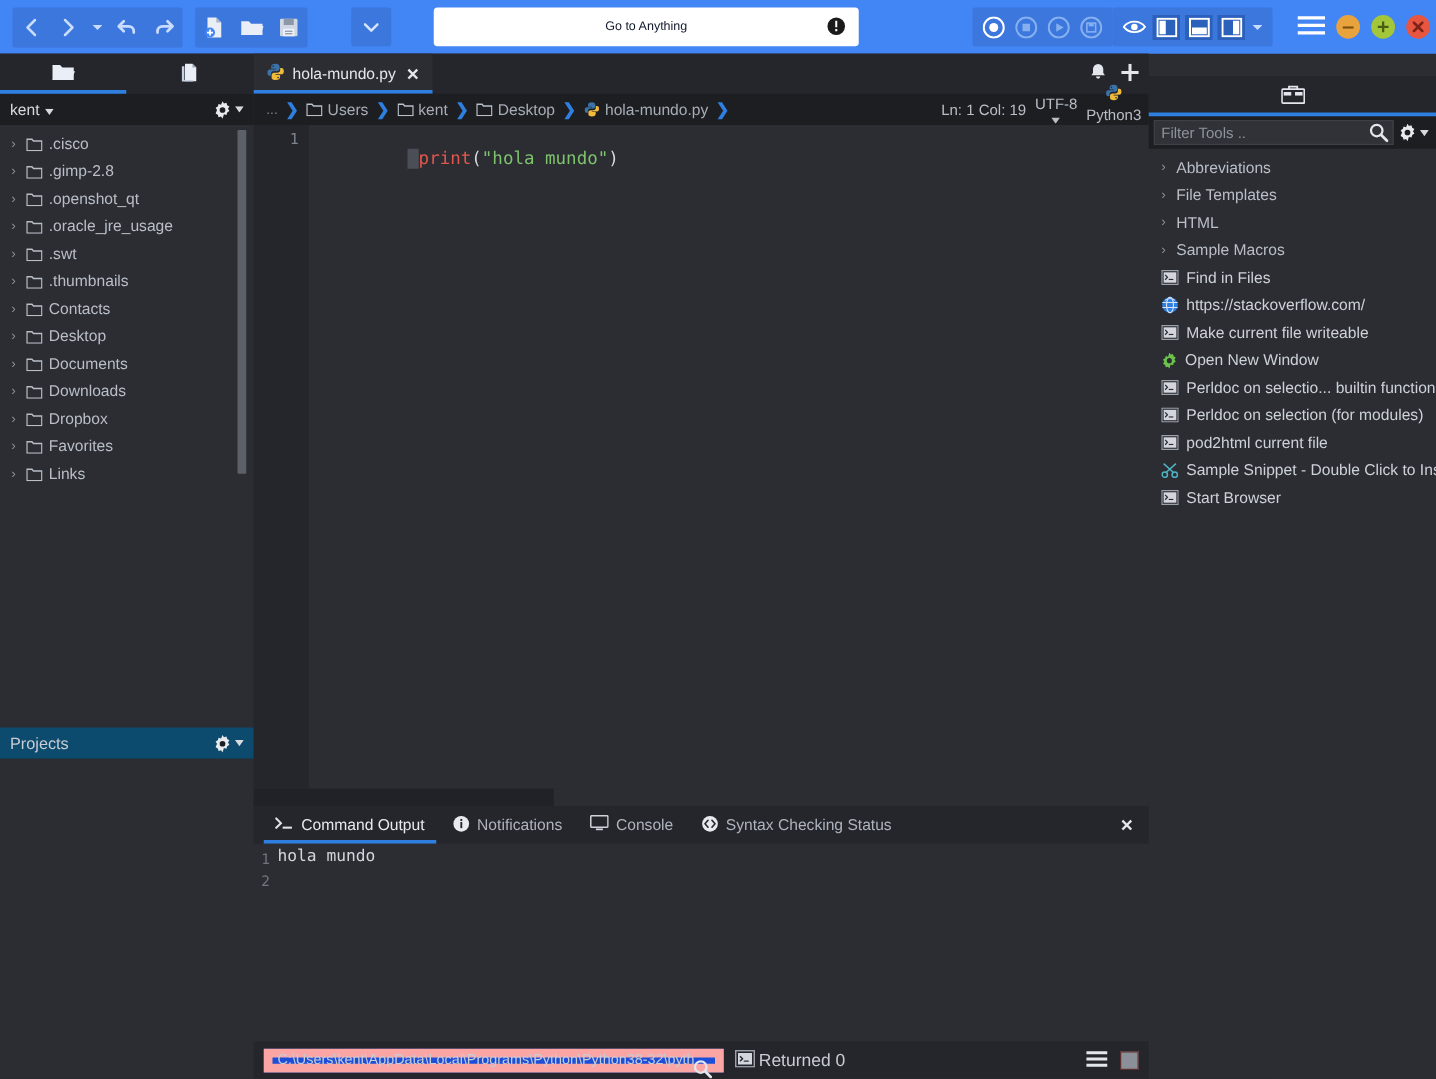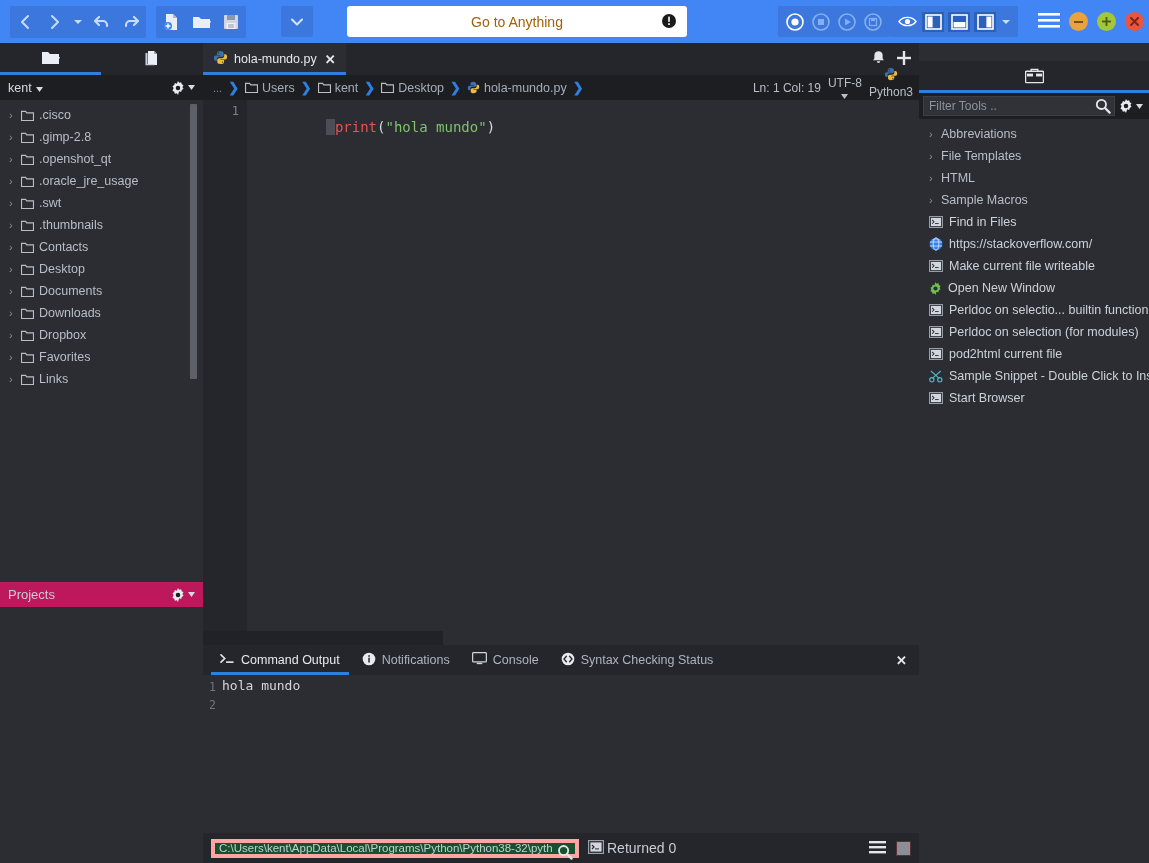--- a/index.html
+++ b/index.html
@@ -28,21 +28,21 @@
     cursor:pointer;
   }
   .tb-btn svg{ display:block; }
   .tb-caret{ width:16px; display:flex; align-items:center; justify-content:center; cursor:pointer;}
   .goto-wrap{
     position:absolute; left:347px; top:6px; width:340px; height:31px;
     background:#ffffff; border-radius:3px;
     display:flex; align-items:center; justify-content:center;
     cursor:text;
   }
-  .goto-text{ color:#a16207; font-size:14px; }
+  .goto-text{ color:#0f172a; font-size:10px; }
   .goto-icon{ position:absolute; right:10px; top:7px; }
   .drop-sq{
     position:absolute; left:281px; top:6px; width:32px; height:31px;
     background:#3b77dd; border-radius:2px;
     display:flex; align-items:center; justify-content:center; cursor:pointer;
   }
   .runners{ position:absolute; left:778px; top:6px; height:31px; background:#3b77dd;
     border-radius:2px; display:flex; align-items:center; padding:0 4px;}
   .panes{ position:absolute; left:890px; top:6px; height:31px; background:#3b77dd;
     border-radius:2px; display:flex; align-items:center; padding:0 4px;}
@@ -81,21 +81,21 @@
     font-size:12.5px; color:#b9bec7; cursor:pointer; white-space:nowrap;
   }
   .twist{ width:12px; color:#8a9099; font-size:11px; display:inline-block;}
   .ticon{ margin-right:5px; display:flex; align-items:center;}
   .tree-scroll{
     position:absolute; right:6px; top:4px; width:7px; height:275px;
     background:#5c6069; border-radius:1px;
   }
   .projects-bar{
     position:absolute; left:0; top:539px; width:203px; height:25px;
-    background:#be185d; display:flex; align-items:center; padding:0 8px;
+    background:#0c4a6e; display:flex; align-items:center; padding:0 8px;
     justify-content:space-between;
   }
   .projects-body{ position:absolute; left:0; top:564px; width:203px; height:299px; background:#2b2d33;}
 
   
   .center{ position:absolute; left:203px; top:43px; width:716px; height:820px; background:#2b2d33;}
   .tabbar{ height:32px; background:#24262b; display:flex; align-items:center; position:relative;}
   .etab{
     height:32px; display:flex; align-items:center; padding:0 10px 0 10px;
     background:#2b2d33; position:relative; cursor:pointer;
@@ -133,21 +133,21 @@
     font-size:12.5px; color:#aeb4bd; cursor:pointer; position:relative;}
   .btab.active{ color:#e7eaee;}
   .btab.active::after{ content:""; position:absolute; left:2px; bottom:0; width:calc(100% - 4px); height:3px; background:#2f7fe0;}
   .bclose{ position:absolute; right:12px; color:#e4e7ec; font-weight:bold; cursor:pointer;}
   .out-area{ position:relative; height:158px; background:#2b2d33;}
   .out-num{ position:absolute; left:6px; color:#6f757f; font-family:"DejaVu Sans Mono", monospace; font-size:11.5px;}
   .out-txt{ position:absolute; left:19px; color:#d3d7dd; font-family:"DejaVu Sans Mono", monospace; font-size:13px;}
   .statusbar{ position:absolute; left:0; bottom:0; width:716px; height:30px;
     background:#24262b; display:flex; align-items:center; padding:0 8px;}
   .path-box{
-    width:368px; height:19px; background:#14532d; border:4px solid #fca5a5;
+    width:368px; height:19px; background:#1d4ed8; border:7px solid #fca5a5;
     display:flex; align-items:center; padding:0 4px; position:relative; cursor:text;
   }
   .path-box span{ font-size:11.5px; color:#c8ccd4; white-space:nowrap; overflow:hidden;}
   .path-search{ position:absolute; right:2px; top:1px; }
   .ret{ display:flex; align-items:center; gap:3px; margin-left:9px; font-size:14px; color:#c8ccd4;}
   .sb-right{ position:absolute; right:8px; display:flex; align-items:center; gap:10px;}
   .sb-sq{ width:15px;height:15px;background:#8b8f98; border:1px solid #5b3030;}
 
   
   .right{ position:absolute; left:919px; top:61px; width:230px; height:820px; background:#2b2d33;}

